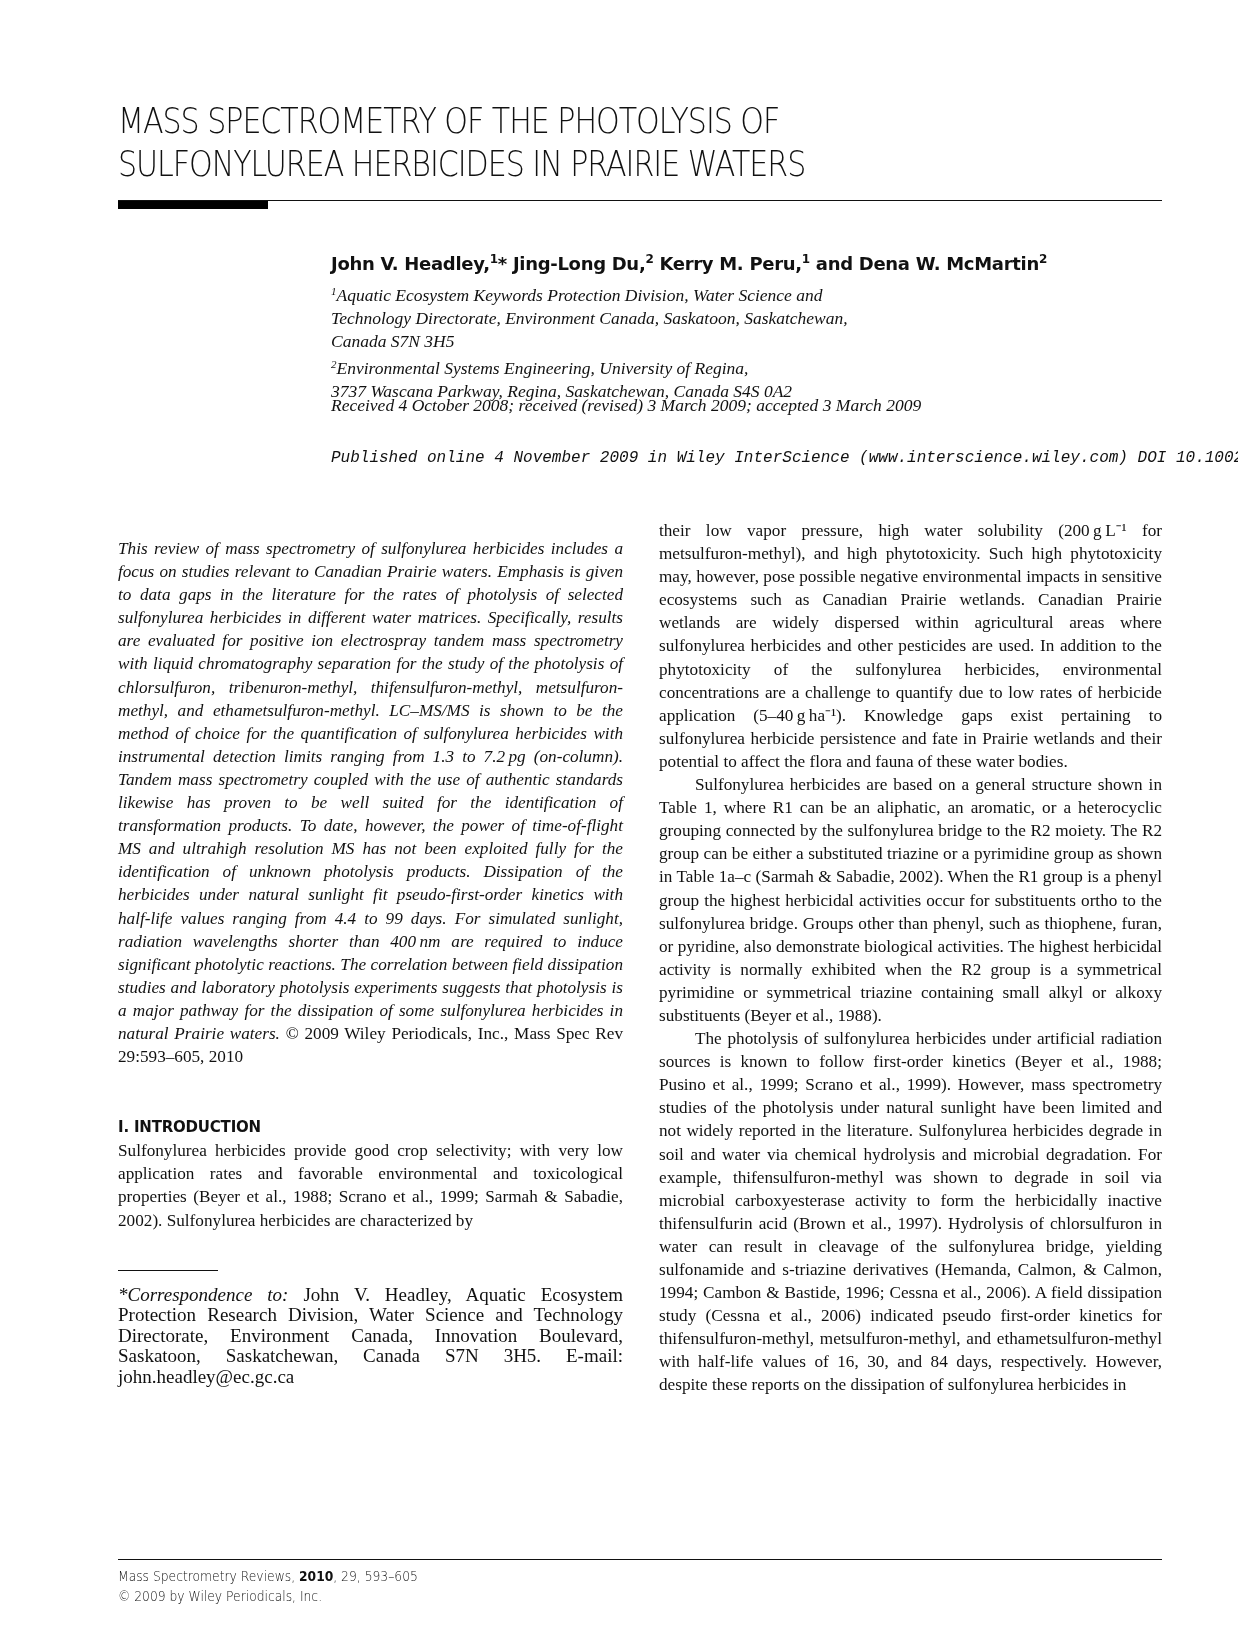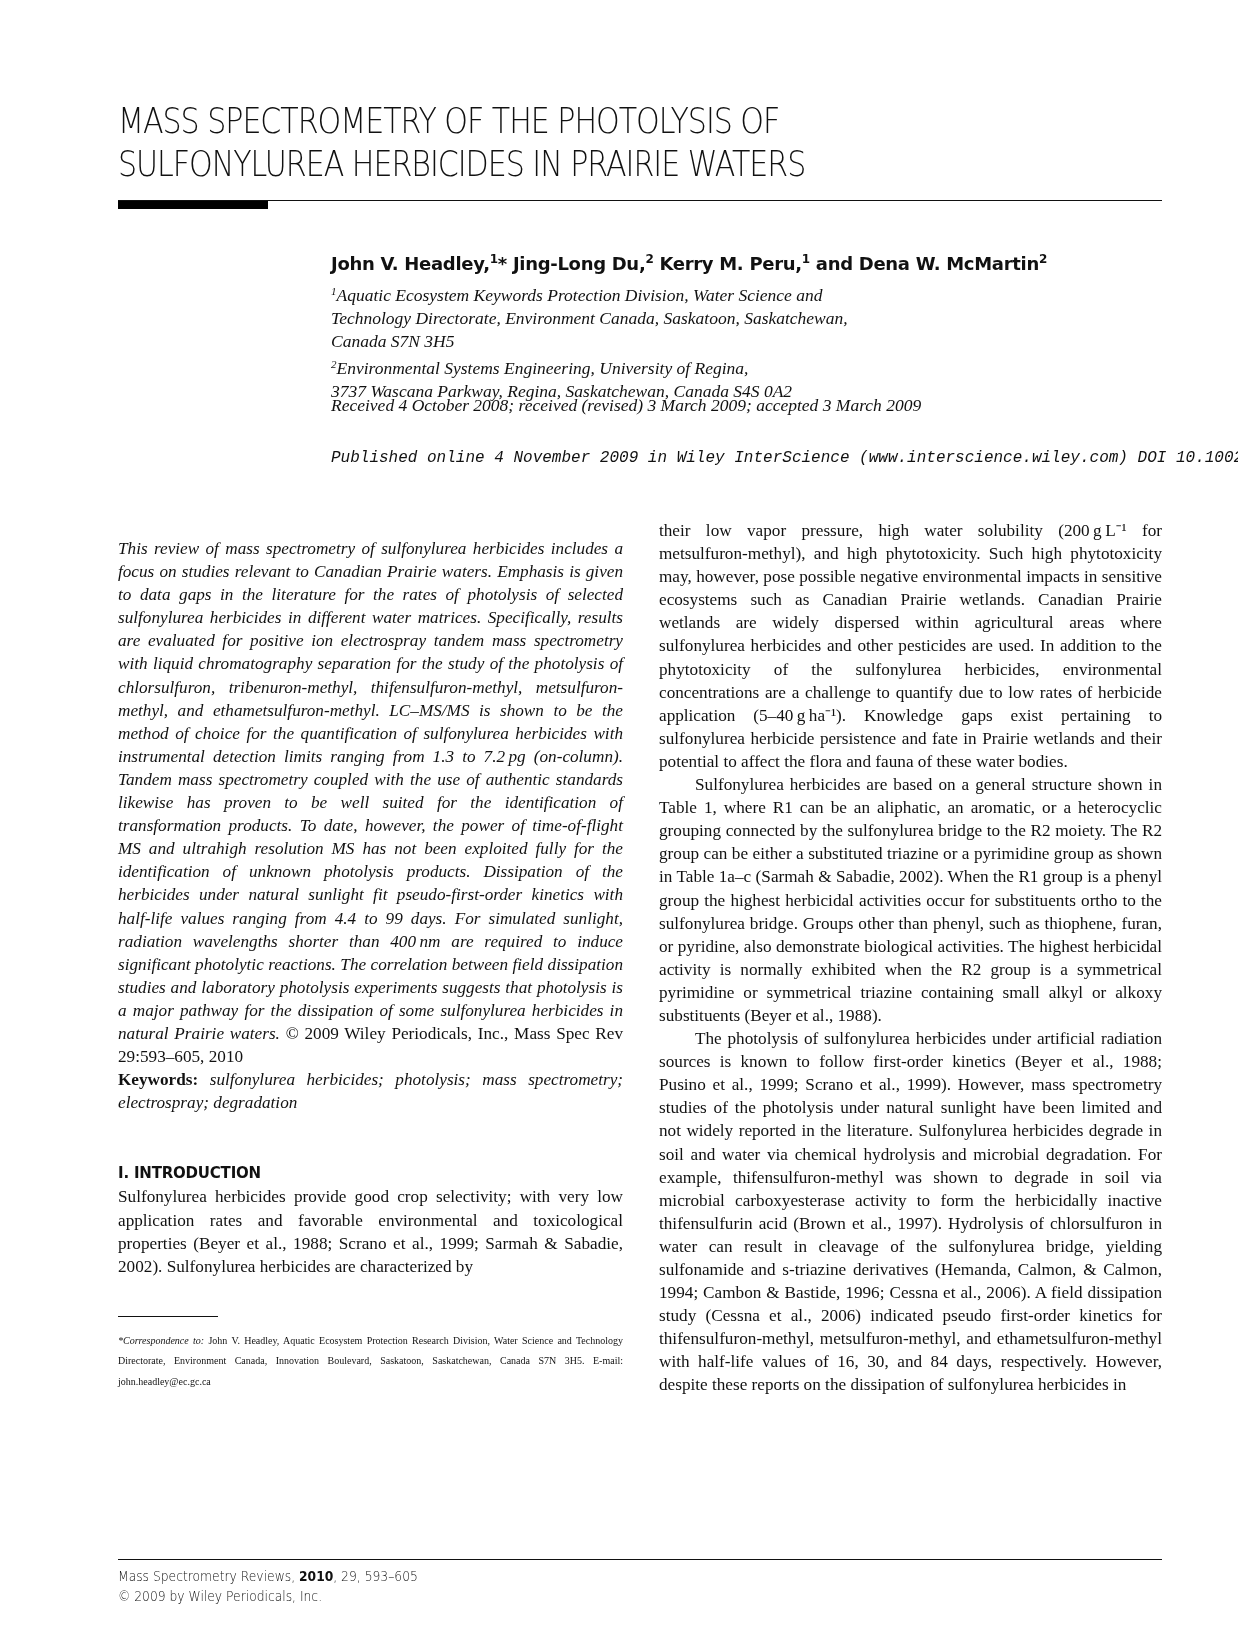--- a/index.html
+++ b/index.html
@@ -17,21 +17,21 @@
   .col { position: absolute; font-family: "Liberation Serif", serif; font-size: 17.2px; line-height: 23.1px; text-align: justify; }
   .col-left { left: 118px; top: 537px; width: 505px; }
   .col-right { left: 659px; top: 519px; width: 503px; }
   .abstract { font-style: italic; }
   .abstract .norm { font-style: normal; }
   .keywords-label { font-weight: bold; font-style: normal; }
   .keywords { font-style: italic; }
   .section-head { font-family: "DejaVu Sans", sans-serif; font-weight: bold; font-size: 15px; margin-top: 48px; letter-spacing: -0.2px; }
   .indent { text-indent: 36px; }
   .fn-rule { width: 100px; height: 1px; background: #111; margin-top: 38px; margin-bottom: 14px; }
-  .footnote { font-size: 10px; line-height: 20.5px; }
+  .footnote { font-size: 19px; line-height: 20.5px; }
   .footnote em { font-style: italic; }
   .rule-bottom { position: absolute; left: 118px; top: 1559px; width: 1044px; height: 1px; background: #111; }
   .footer { position: absolute; left: 118px; top: 1566px; font-family: "DejaVu Sans", sans-serif; font-weight: 200; font-size: 14px; line-height: 20px; transform: scaleX(0.88); transform-origin: left top; white-space: nowrap; }
   .footer b { font-weight: bold; }
   p { margin: 0; }
 </style>
 </head>
 <body>
 
 <div class="title">
@@ -54,21 +54,20 @@
   <div>Canada S7N 3H5</div>
   <div><sup>2</sup><span>Environmental Systems Engineering, University of Regina,</span></div>
   <div>3737 Wascana Parkway, Regina, Saskatchewan, Canada S4S 0A2</div>
 </div>
 
 <div class="dates">Received 4 October 2008; received (revised) 3 March 2009; accepted 3 March 2009</div>
 <div class="published">Published online 4 November 2009 in Wiley InterScience (www.interscience.wiley.com) DOI 10.1002/mas.20259</div>
 
 <div class="col col-left">
   <p class="abstract"><span>This review of mass spectrometry of sulfonylurea herbicides includes a focus on studies relevant to Canadian Prairie waters. Emphasis is given to data gaps in the literature for the rates of photolysis of selected sulfonylurea herbicides in different water matrices. Specifically, results are evaluated for positive ion electrospray tandem mass spectrometry with liquid chromatography separation for the study of the photolysis of chlorsulfuron, tribenuron-methyl, thifensulfuron-methyl, metsulfuron-methyl, and ethametsulfuron-methyl. LC–MS/MS is shown to be the method of choice for the quantification of sulfonylurea herbicides with instrumental detection limits ranging from 1.3 to 7.2 pg (on-column). Tandem mass spectrometry coupled with the use of authentic standards likewise has proven to be well suited for the identification of transformation products. To date, however, the power of time-of-flight MS and ultrahigh resolution MS has not been exploited fully for the identification of unknown photolysis products. Dissipation of the herbicides under natural sunlight fit pseudo-first-order kinetics with half-life values ranging from 4.4 to 99 days. For simulated sunlight, radiation wavelengths shorter than 400 nm are required to induce significant photolytic reactions. The correlation between field dissipation studies and laboratory photolysis experiments suggests that photolysis is a major pathway for the dissipation of some sulfonylurea herbicides in natural Prairie waters.</span><span class="norm"> © 2009 Wiley Periodicals, Inc., Mass Spec Rev 29:593–605, 2010</span></p>
-  <p><span class="keywords-label">Keywords:</span><span class="keywords"> sulfonylurea herbicides; photolysis; mass spectrometry; electrospray; degradation</span></p>
   <div class="section-head">I.  INTRODUCTION</div>
   <p>Sulfonylurea herbicides provide good crop selectivity; with very low application rates and favorable environmental and toxicological properties (Beyer et al., 1988; Scrano et al., 1999; Sarmah &amp; Sabadie, 2002). Sulfonylurea herbicides are characterized by</p>
   <div class="fn-rule"></div>
   <p class="footnote"><em>*Correspondence to:</em><span> John V. Headley, Aquatic Ecosystem Protection Research Division, Water Science and Technology Directorate, Environment Canada, Innovation Boulevard, Saskatoon, Saskatchewan, Canada S7N 3H5. E-mail: john.headley@ec.gc.ca</span></p>
 </div>
 
 <div class="col col-right">
   <p>their low vapor pressure, high water solubility (200 g L⁻¹ for metsulfuron-methyl), and high phytotoxicity. Such high phytotoxicity may, however, pose possible negative environmental impacts in sensitive ecosystems such as Canadian Prairie wetlands. Canadian Prairie wetlands are widely dispersed within agricultural areas where sulfonylurea herbicides and other pesticides are used. In addition to the phytotoxicity of the sulfonylurea herbicides, environmental concentrations are a challenge to quantify due to low rates of herbicide application (5–40 g ha⁻¹). Knowledge gaps exist pertaining to sulfonylurea herbicide persistence and fate in Prairie wetlands and their potential to affect the flora and fauna of these water bodies.</p>
   <p class="indent">Sulfonylurea herbicides are based on a general structure shown in Table 1, where R1 can be an aliphatic, an aromatic, or a heterocyclic grouping connected by the sulfonylurea bridge to the R2 moiety. The R2 group can be either a substituted triazine or a pyrimidine group as shown in Table 1a–c (Sarmah &amp; Sabadie, 2002). When the R1 group is a phenyl group the highest herbicidal activities occur for substituents ortho to the sulfonylurea bridge. Groups other than phenyl, such as thiophene, furan, or pyridine, also demonstrate biological activities. The highest herbicidal activity is normally exhibited when the R2 group is a symmetrical pyrimidine or symmetrical triazine containing small alkyl or alkoxy substituents (Beyer et al., 1988).</p>
   <p class="indent">The photolysis of sulfonylurea herbicides under artificial radiation sources is known to follow first-order kinetics (Beyer et al., 1988; Pusino et al., 1999; Scrano et al., 1999). However, mass spectrometry studies of the photolysis under natural sunlight have been limited and not widely reported in the literature. Sulfonylurea herbicides degrade in soil and water via chemical hydrolysis and microbial degradation. For example, thifensulfuron-methyl was shown to degrade in soil via microbial carboxyesterase activity to form the herbicidally inactive thifensulfurin acid (Brown et al., 1997). Hydrolysis of chlorsulfuron in water can result in cleavage of the sulfonylurea bridge, yielding sulfonamide and s-triazine derivatives (Hemanda, Calmon, &amp; Calmon, 1994; Cambon &amp; Bastide, 1996; Cessna et al., 2006). A field dissipation study (Cessna et al., 2006) indicated pseudo first-order kinetics for thifensulfuron-methyl, metsulfuron-methyl, and ethametsulfuron-methyl with half-life values of 16, 30, and 84 days, respectively. However, despite these reports on the dissipation of sulfonylurea herbicides in</p>

